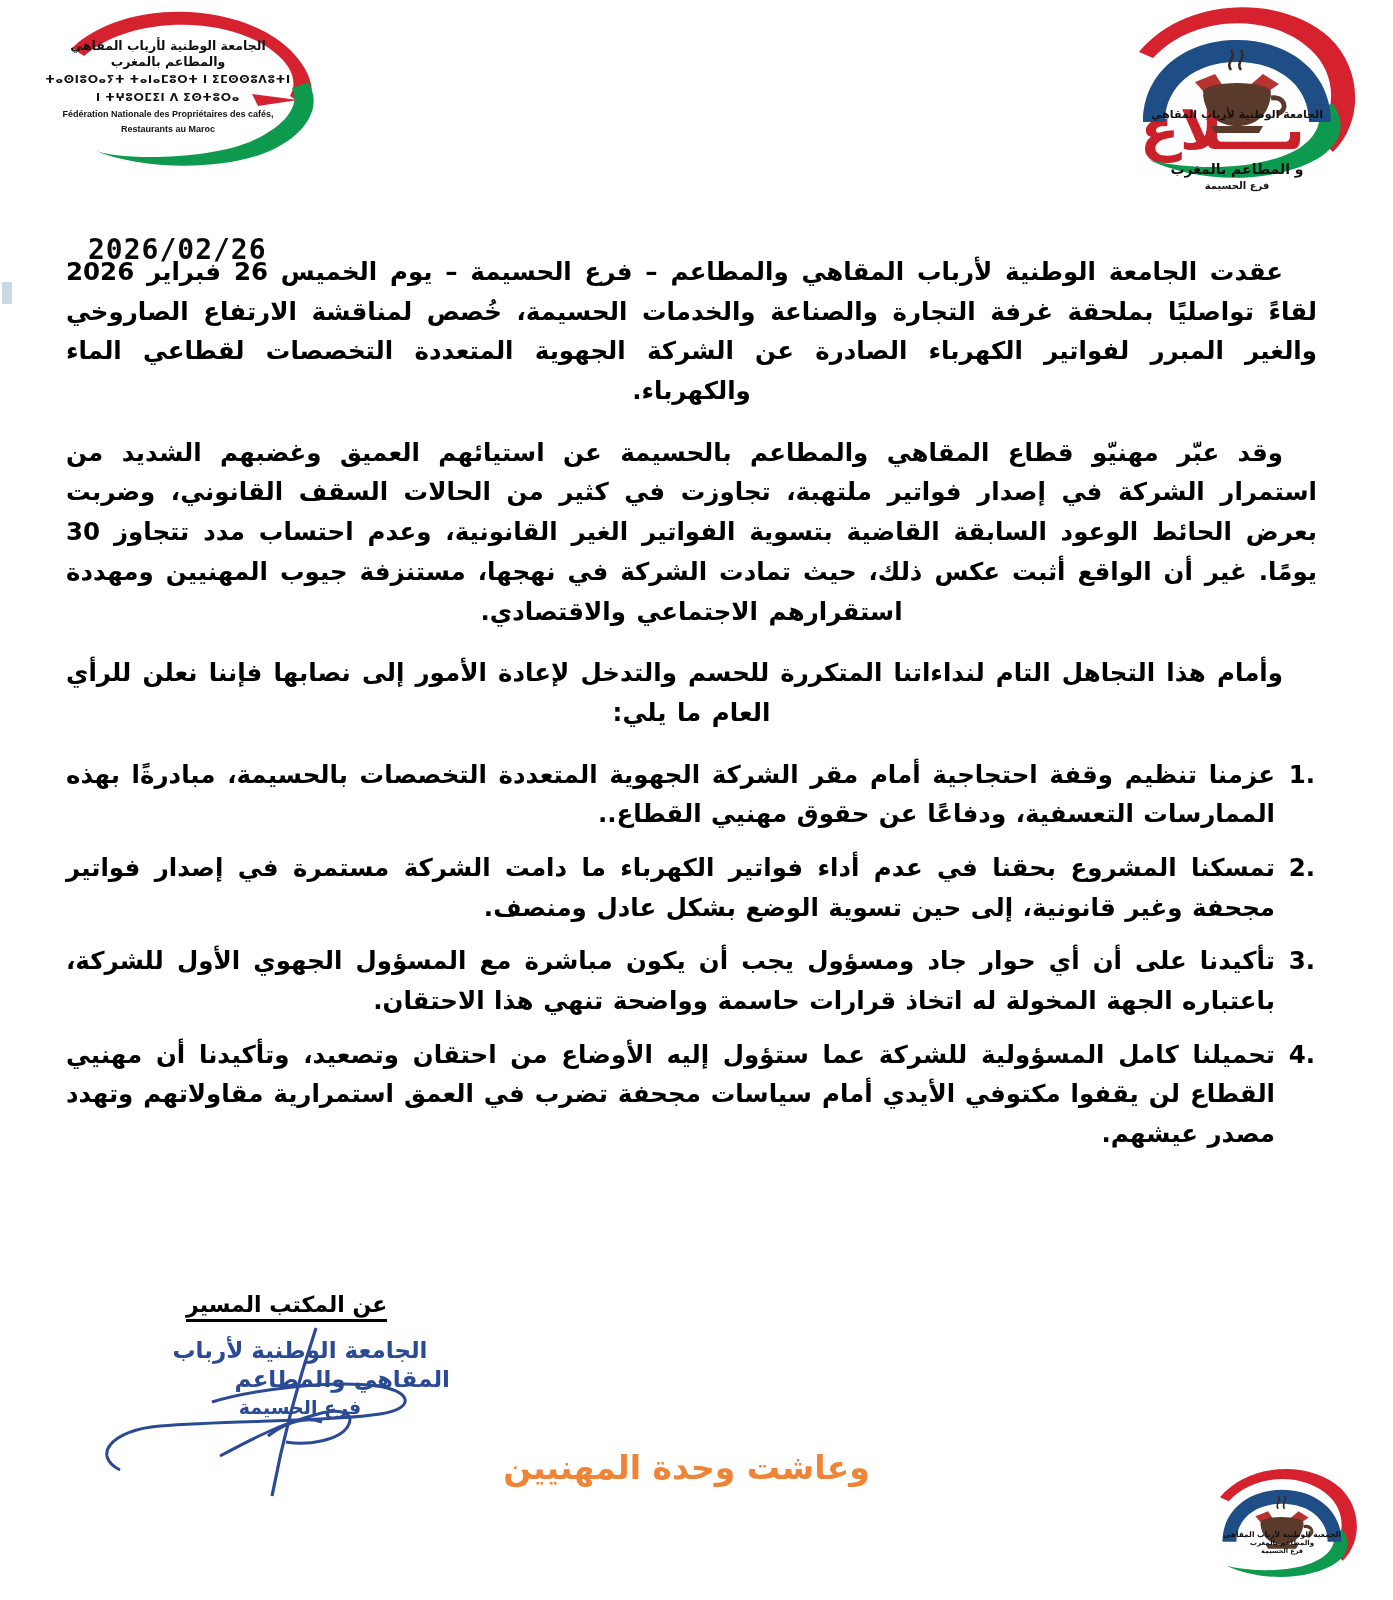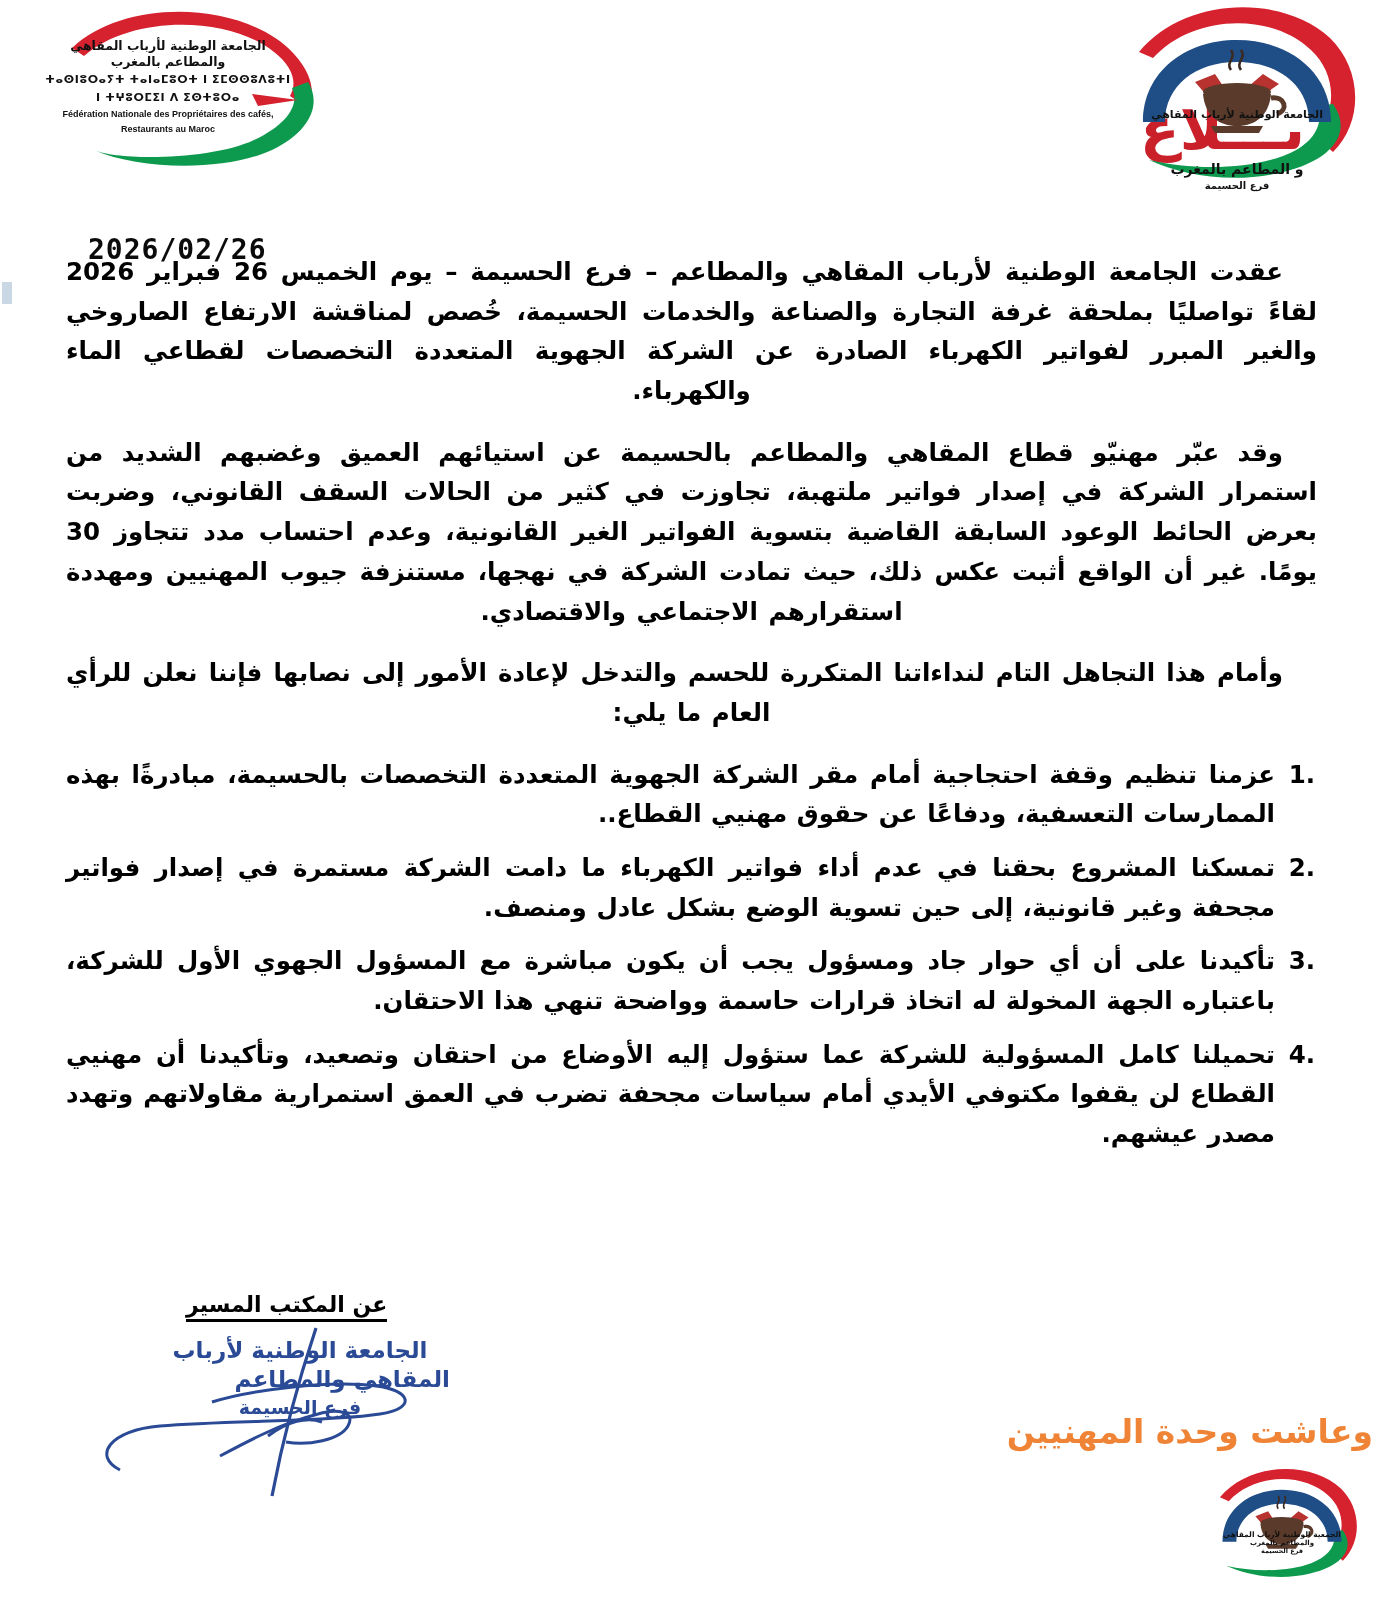--- a/index.html
+++ b/index.html
@@ -213,23 +213,23 @@
     line-height: 1.28;
   }
   .stamp .s1 { font-size: 23px; }
   .stamp .s2 { font-size: 23px; text-align: right; }
   .stamp .s3 { font-size: 19px; }
   .stamp svg { position: absolute; left: -70px; top: -18px; }
 
   
   .slogan {
     position: absolute;
-    top: 1412px;
+    top: 1448px;
     left: 0; right: 0;
-    text-align: right;
+    text-align: center;
     padding-right: 20px;
     font-family: "DejaVu Sans", sans-serif;
     font-size: 33px;
     font-weight: 700;
     color: #ef8336;
     letter-spacing: 1px;
   }
 
   
   .scan-artifact {

